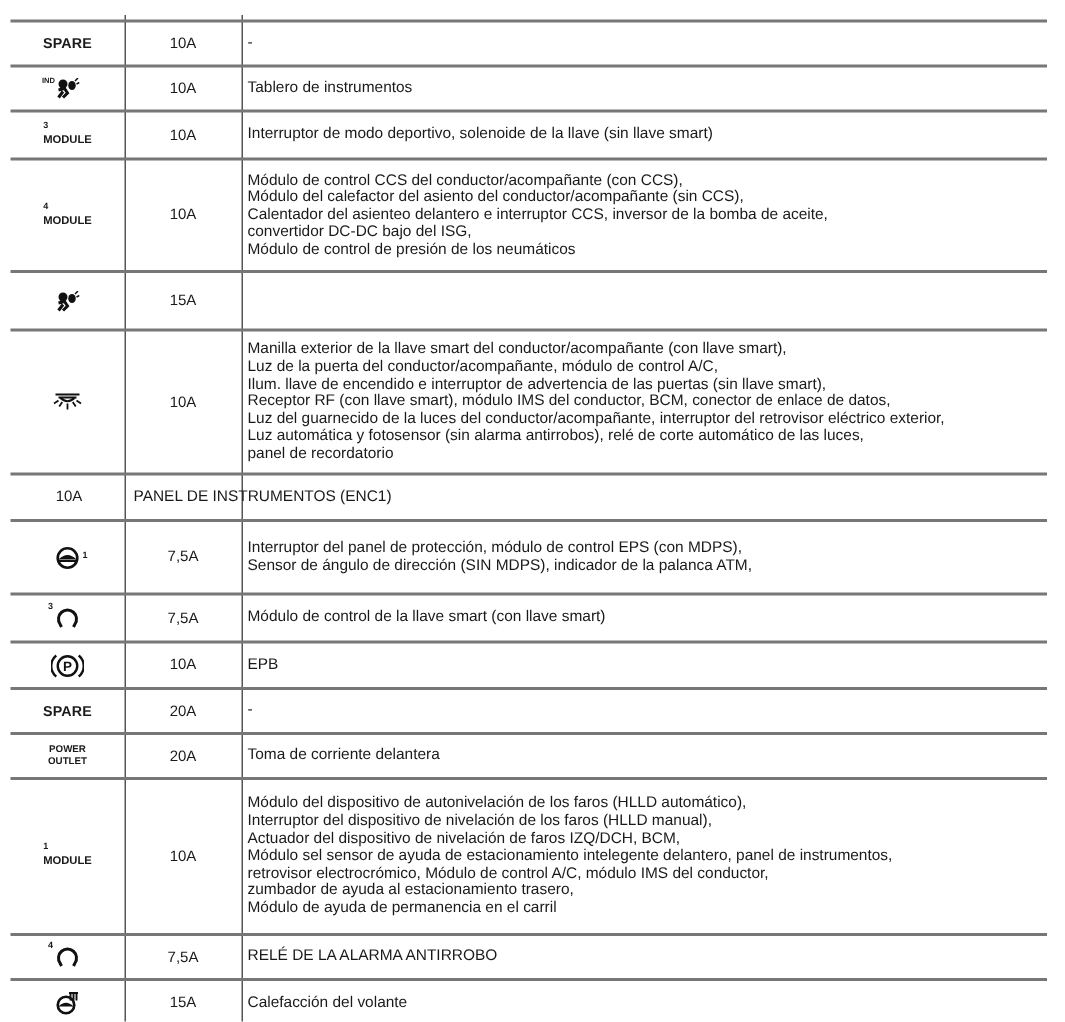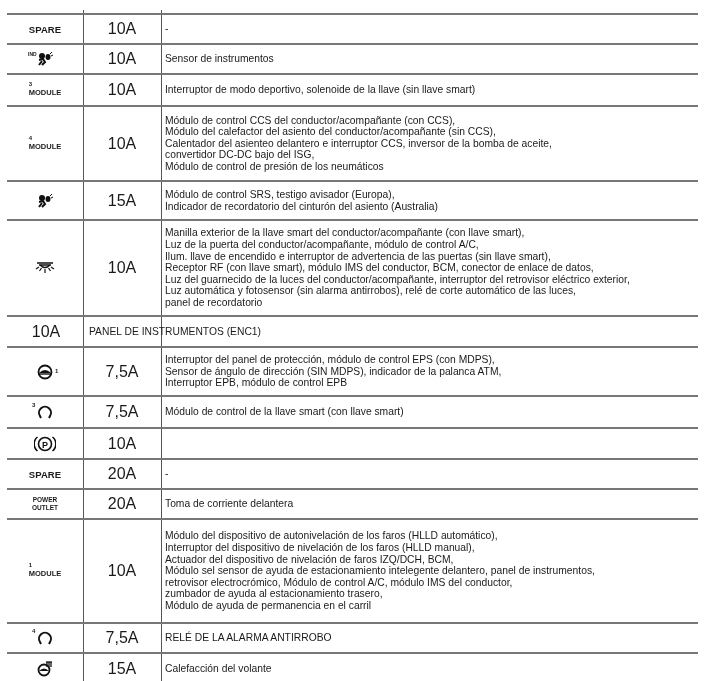--- a/index.html
+++ b/index.html
@@ -6,21 +6,21 @@
     body { width: 710px; height: 681px; position: relative; overflow: hidden;
            font-family: "Liberation Sans", sans-serif; color: #1a1a1a; }
     .table { position: absolute; left: 7px; top: 13px; width: 691px; }
     .vline { position: absolute; top: -3px; width: 1px; background: #555; height: 684px; }
     .vline.v1 { left: 76px; }
     .vline.v2 { left: 154px; }
     .row { position: relative; display: flex; border-top: 2px solid #777; box-sizing: border-box; }
     .row.last { border-bottom: 2px solid #777; }
     .c1 { width: 76px; display: flex; align-items: center; justify-content: center; flex: none; }
     .c2 { width: 78px; display: flex; align-items: center; justify-content: center; flex: none;
-          font-size: 16px; }
+          font-size: 10px; }
     .c3 { flex: 1; display: flex; align-items: center; padding-left: 4px; font-size: 10.3px;
           line-height: 11.6px; }
     .c3 .lines { display: block; }
     .c3 .ln { display: block; white-space: nowrap; }
     .lbl-bold { font-weight: bold; font-size: 9.5px; letter-spacing: 0.1px; }
     .lbl-small { font-weight: bold; font-size: 6.5px; text-align: center; line-height: 8px; }
     .mod { font-weight: bold; font-size: 7.5px; position: relative; display: inline-block; padding-top: 5px; }
     .mod .sup { position: absolute; left: 0; top: -2px; font-size: 6px; }
     .icon svg { display: block; }
     .icon-wrap { position: relative; display: inline-block; }
@@ -59,21 +59,21 @@
             <path d="M13 2 L15 0 M14 4 L16 3" stroke="#111" stroke-width="1"></path>
           </svg>
         </span>
       </span>
     </div>
     <div class="c2">
       <span>10A</span>
     </div>
     <div class="c3">
       <span class="lines">
-          <span class="ln">Sensor de instrumentos</span>
+          <span class="ln">Tablero de instrumentos</span>
         </span>
     </div>
   </div>
 
   <div class="row" style="height:32px">
     <div class="c1">
       <span class="mod">
         <span class="sup">3</span>
         <span>MODULE</span>
       </span>
@@ -116,26 +116,20 @@
           <circle cx="5" cy="4" r="3" fill="#111"></circle>
           <path d="M2 8 L6 7 L8 10 L5 13 M5 9 L2 13" stroke="#111" stroke-width="2" fill="none"></path>
           <ellipse cx="11" cy="5" rx="2.5" ry="3" fill="#111"></ellipse>
           <path d="M13 2 L15 0 M14 4 L16 3" stroke="#111" stroke-width="1"></path>
         </svg>
       </span>
     </div>
     <div class="c2">
       <span>15A</span>
     </div>
-    <div class="c3">
-      <span class="lines">
-        <span class="ln">Módulo de control SRS, testigo avisador (Europa),</span>
-        <span class="ln">Indicador de recordatorio del cinturón del asiento (Australia)</span>
-      </span>
-    </div>
   </div>
 
   <div class="row" style="height:96px">
     <div class="c1">
       <span class="icon">
         <svg width="20" height="12" viewBox="0 0 20 12">
           <path d="M2 1 H18 M4 3 H16 M5 3 Q10 8 15 3" stroke="#111" stroke-width="1.4" fill="none"></path>
           <path d="M10 7 V11 M6.5 6 L4.5 9 M13.5 6 L15.5 9 M4 5 L1 7 M16 5 L19 7" stroke="#111" stroke-width="1.2"></path>
         </svg>
       </span>
@@ -180,21 +174,20 @@
         <span class="supnum" style="left:18px;top:4px">1</span>
       </span>
     </div>
     <div class="c2">
       <span>7,5A</span>
     </div>
     <div class="c3">
       <span class="lines">
         <span class="ln">Interruptor del panel de protección, módulo de control EPS (con MDPS),</span>
         <span class="ln">Sensor de ángulo de dirección (SIN MDPS), indicador de la palanca ATM,</span>
-        <span class="ln">Interruptor EPB, módulo de control EPB</span>
       </span>
     </div>
   </div>
 
   <div class="row" style="height:32px">
     <div class="c1">
       <span class="icon-wrap">
         <span class="supnum" style="left:-5px;top:-2px">3</span>
         <span class="icon">
           <svg width="16" height="16" viewBox="0 0 16 16">
@@ -218,20 +211,25 @@
       <span class="icon">
         <svg width="22" height="18" viewBox="0 0 22 18">
           <circle cx="11" cy="9" r="6.5" stroke="#111" stroke-width="1.6" fill="none"></circle>
           <path d="M3.5 2 A9 9 0 0 0 3.5 16 M18.5 2 A9 9 0 0 1 18.5 16" stroke="#111" stroke-width="1.6" fill="none"></path>
           <text x="11" y="12.5" font-size="9" font-weight="bold" text-anchor="middle" fill="#111" font-family="Liberation Sans, sans-serif">P</text>
         </svg>
       </span>
     </div>
     <div class="c2">
       <span>10A</span>
+    </div>
+    <div class="c3">
+      <span class="lines">
+          <span class="ln">EPB</span>
+        </span>
     </div>
   </div>
 
   <div class="row" style="height:30px">
     <div class="c1">
       <span class="lbl-bold">SPARE</span>
     </div>
     <div class="c2">
       <span>20A</span>
     </div>

